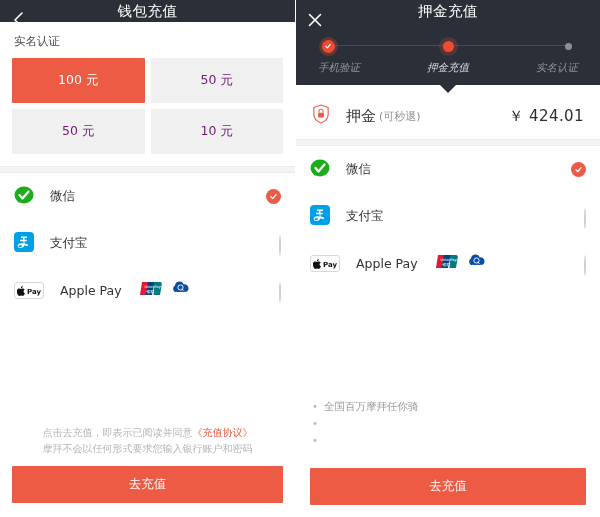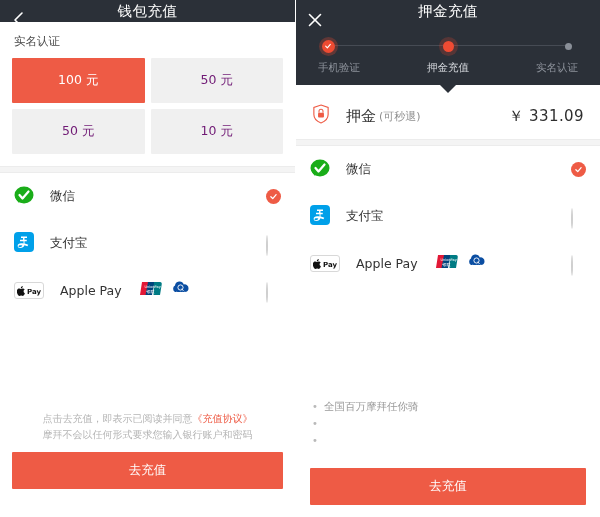--- a/index.html
+++ b/index.html
@@ -39,21 +39,21 @@
     gap: 6px; padding: 0 12px 12px 12px;
   }
   .amount-cell {
     height: 45px; display: flex; align-items: center; justify-content: center;
     background: #f0f0f0; color: #701a75; font-size: 12.5px; border-radius: 1px;
   }
   .amount-cell.selected { background: #ee5b45; color: #ffffff; text-align: center; }
   .sep-thick { height: 7px; background: #f4f4f4; border-top: 1px solid #ececec; border-bottom: 1px solid #ececec; }
 
   
-  .pay-list { background: #ffffff; }
+  .pay-list { background: #ffffff; text-align: right; }
   .pay-row {
     display: flex; align-items: center;
     height: 47px; padding: 0 14px; position: relative;
   }
   .pay-row + .pay-row::before {
     content: ""; position: absolute; left: 14px; right: 0; top: 0;
     height: 1px; background: transparent;
   }
   .pay-name { font-size: 12.5px; color: #333333; margin-left: 16px; }
   .pay-logos { display: flex; align-items: center; gap: 5px; margin-left: 18px; }
@@ -73,21 +73,21 @@
   .ic-wechat { width: 20px; height: 20px; }
   .ic-alipay { width: 20px; height: 20px; }
   .ic-applepay {
     width: 30px; height: 17px; border: 1px solid #d8d8d8; border-radius: 3px;
     display: flex; align-items: center; justify-content: center; background: #ffffff;
   }
   .ic-applepay svg { display:block; }
 
   
   .left-footer {
-    position: absolute; left: 0; right: 0; bottom: 16px;
+    position: absolute; left: 0; right: 0; bottom: 2px;
     padding: 0 12px 12px 12px; background: #ffffff;
   }
   .agree-line {
     text-align: center; font-size: 10px; color: #b5b5b5; line-height: 16px;
   }
   .agree-link { color: #ee5b45; }
   .cta {
     margin-top: 9px; height: 37px; background: #ee5b45; color: #ffffff;
     display: flex; align-items: center; justify-content: center;
     font-size: 12.5px; border-radius: 1px;
@@ -105,21 +105,21 @@
   .dot-done {
     width: 13px; height: 13px; border-radius: 50%; background: #ee4b32;
     display: flex; align-items: center; justify-content: center;
     box-shadow: 0 0 0 3px rgba(238,75,50,0.28);
   }
   .dot-current {
     width: 11px; height: 11px; border-radius: 50%; background: #f04b33;
     box-shadow: 0 0 0 4px rgba(240,75,51,0.22);
   }
   .dot-todo { width: 7px; height: 7px; border-radius: 50%; background: #8a8f98; }
-  .step-labels { display: flex; justify-content: space-between; margin-top: 8px; }
+  .step-labels { display: flex; justify-content: space-between; margin-top: 8px; font-style: italic; }
   .step-label { font-size: 10.5px; color: #8d929b; width: 64px; }
   .step-label.sl-mid { text-align: center; }
   .step-label.sl-end { text-align: right; }
   .step-label.active { color: #d6d9de; }
   .notch {
     width: 0; height: 0; margin: 0 auto;
     border-left: 8px solid transparent; border-right: 8px solid transparent;
     border-top: 8px solid #2b3038;
     position: relative; top: 0;
   }
@@ -291,21 +291,21 @@
     <div class="deposit-row">
       <span class="ic">
         <svg width="18" height="20" viewBox="0 0 20 23">
           <path d="M10 1.2 L18.2 4 v8.2 c0 5 -3.6 8 -8.2 9.6 C5.4 20.2 1.8 17.2 1.8 12.2 V4 Z" fill="none" stroke="#ee5b45" stroke-width="1.3"></path>
           <rect x="6.6" y="10" width="6.8" height="5.6" rx="1.1" fill="#ee5b45"></rect>
           <path d="M7.7 10 v-1.6 a2.3 2.3 0 0 1 4.6 0 V10" fill="none" stroke="#ee5b45" stroke-width="1.2"></path>
         </svg>
       </span>
       <span class="deposit-name">押金</span>
       <span class="deposit-sub">(可秒退)</span>
-      <span class="deposit-amt">￥ 331.09</span>
+      <span class="deposit-amt">￥ 424.01</span>
     </div>
 
     <div class="sep-thick"></div>
 
     <div class="pay-list">
 
       <div class="pay-row">
         <span class="ic">
           <svg class="ic-wechat" viewBox="0 0 40 40">
             <ellipse cx="20" cy="20" rx="19" ry="17" fill="#1aad19"></ellipse>

